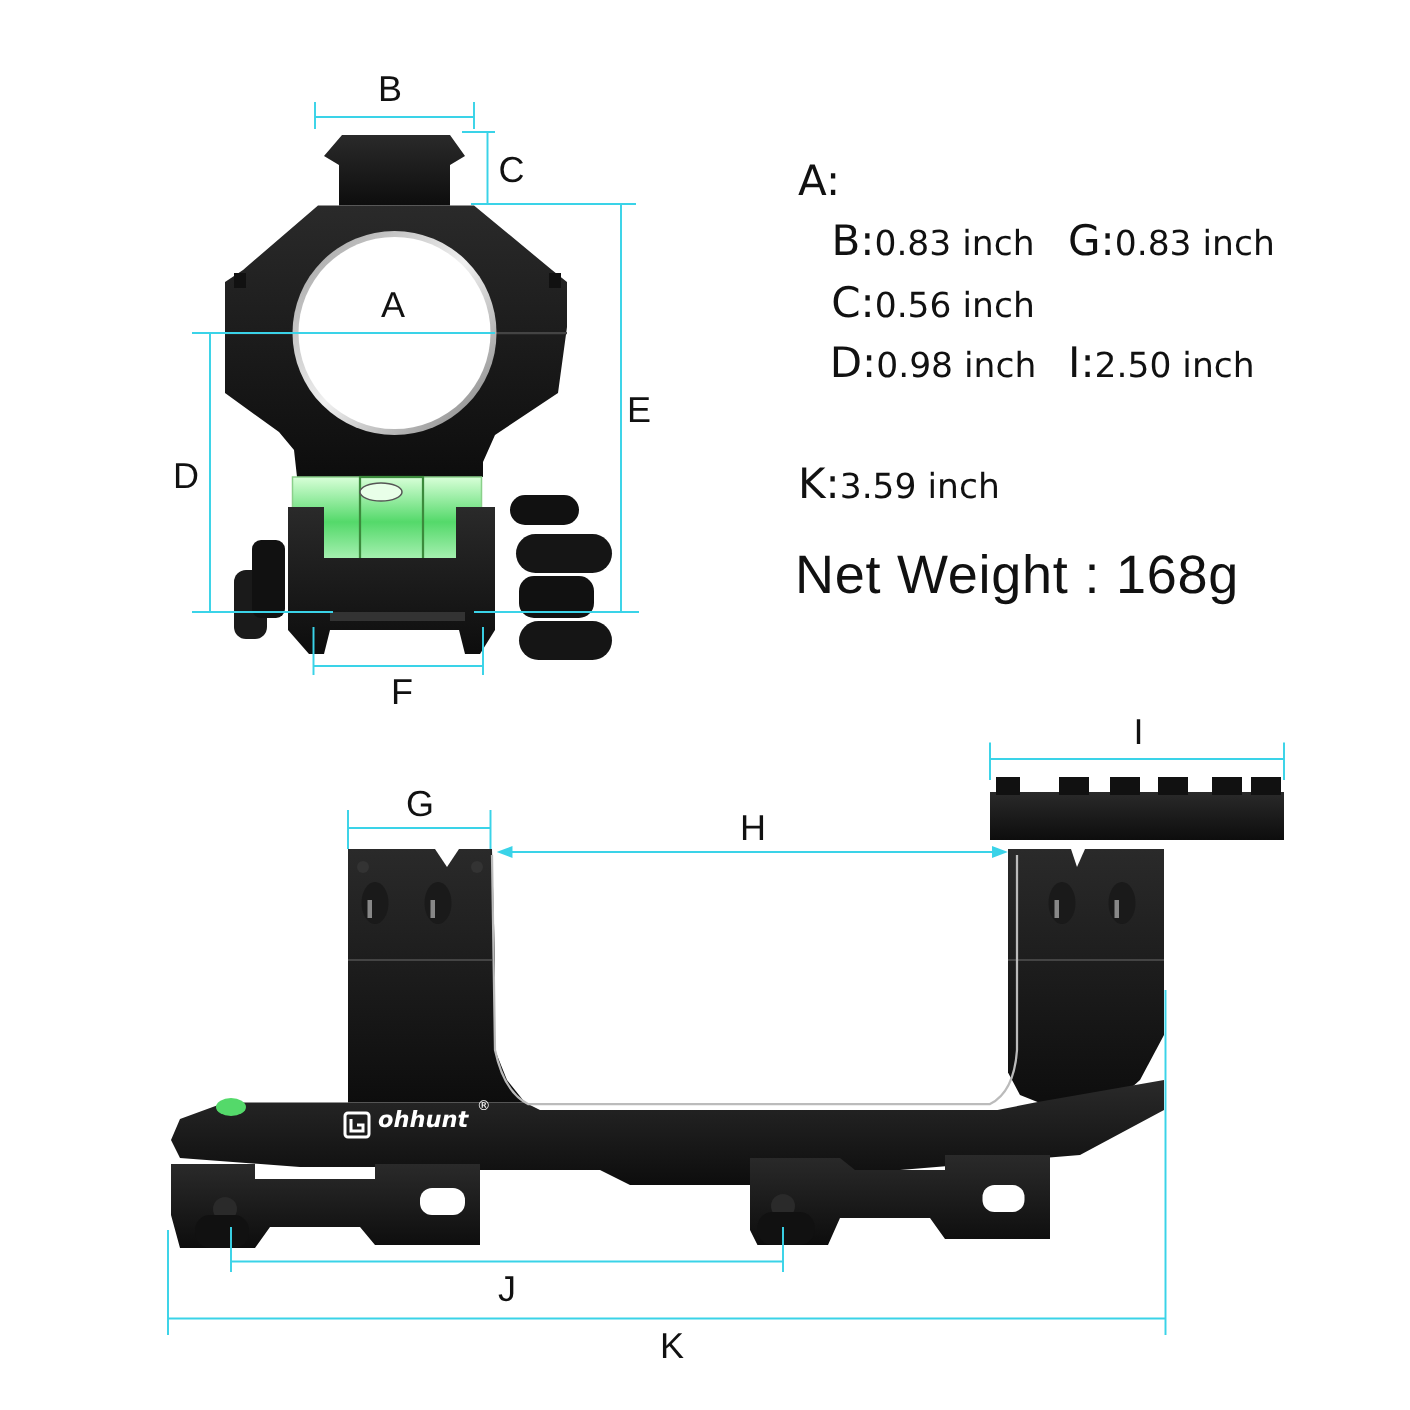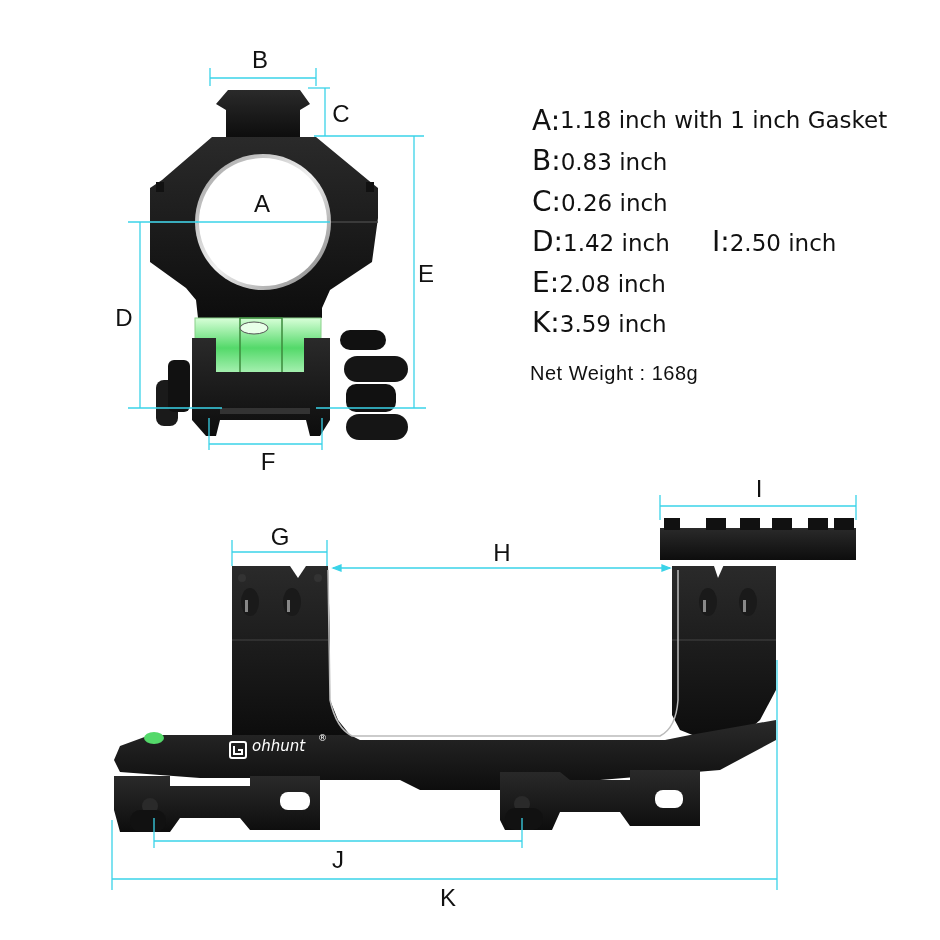--- a/index.html
+++ b/index.html
@@ -1,23 +1,23 @@
 <!DOCTYPE html>
 <html><head>
 <meta charset="utf-8">
 <style>
   html,body{margin:0;padding:0;background:#fff;}
   body{width:940px;height:940px;position:relative;overflow:hidden;font-family:"DejaVu Sans","Liberation Sans",sans-serif;}
   .canvas{position:absolute;left:0;top:0;width:940px;height:940px;}
   .lbl{position:absolute;font-family:"Liberation Sans","DejaVu Sans",sans-serif;font-size:24px;color:#111;transform:translate(-50%,-50%);line-height:1;}
   .specs{position:absolute;left:532px;top:100px;color:#111;font-family:"DejaVu Sans","Liberation Sans",sans-serif;}
   .spec-row{height:40.5px;display:flex;align-items:center;font-size:23px;white-space:nowrap;}
-  .spec-col{width:180px;display:inline-block;}
+  .spec-col{width:180px;display:inline-block;text-align:center;}
   .spec-key{font-size:28px;}
-  .weight{position:absolute;left:530px;top:362px;font-size:20px;font-family:"Liberation Sans","DejaVu Sans",sans-serif;color:#111;letter-spacing:0.5px;}
+  .weight{position:absolute;left:530px;top:362px;font-size:36px;font-family:"Liberation Sans","DejaVu Sans",sans-serif;color:#111;letter-spacing:0.5px;}
 </style>
 </head>
 <body>
 
 <div class="canvas">
   <svg width="940" height="940" viewBox="0 0 940 940">
     <defs>
       <linearGradient id="metal" x1="0" y1="0" x2="0" y2="1">
         <stop offset="0" stop-color="#2a2a2a"></stop>
         <stop offset="1" stop-color="#0d0d0d"></stop>
@@ -171,41 +171,40 @@
   <span class="lbl" style="left:268px;top:462px;">F</span>
 
   
   <span class="lbl" style="left:280px;top:537px;">G</span>
   <span class="lbl" style="left:502px;top:553px;">H</span>
   <span class="lbl" style="left:759px;top:489px;">I</span>
   <span class="lbl" style="left:338px;top:860px;">J</span>
   <span class="lbl" style="left:448px;top:898px;">K</span>
 
   
-  <span style="position:absolute;left:252px;top:739px;color:#fff;font-family:'DejaVu Sans',sans-serif;font-weight:normal;font-style:italic;font-size:15px;line-height:1;">ohhunt</span>
+  <span style="position:absolute;left:252px;top:739px;color:#fff;font-family:'DejaVu Sans',sans-serif;font-weight:bold;font-style:italic;font-size:15px;line-height:1;">ohhunt</span>
   <span style="position:absolute;left:318px;top:734px;color:#fff;font-family:'DejaVu Sans',sans-serif;font-size:9px;line-height:1;">®</span>
 
   
   <div class="specs">
     <div class="spec-row">
       <span class="spec-key">A:</span>
-        <span>1.18 inch with 1 inch Gasket</span>
     </div>
     <div class="spec-row">
       <span class="spec-col"><span class="spec-key">B:</span><span>0.83 inch</span></span>
-    </div>
-    <div class="spec-row">
-      <span class="spec-col"><span class="spec-key">C:</span><span>0.26 inch</span></span>
-    </div>
-    <div class="spec-row">
-      <span class="spec-col"><span class="spec-key">D:</span><span>1.42 inch</span></span>
+      <span><span class="spec-key">G:</span><span>0.83 inch</span></span>
+    </div>
+    <div class="spec-row">
+      <span class="spec-col"><span class="spec-key">C:</span><span>0.56 inch</span></span>
+    </div>
+    <div class="spec-row">
+      <span class="spec-col"><span class="spec-key">D:</span><span>0.98 inch</span></span>
       <span><span class="spec-key">I:</span><span>2.50 inch</span></span>
     </div>
     <div class="spec-row">
-      <span class="spec-col"><span class="spec-key">E:</span><span>2.08 inch</span></span>
     </div>
     <div class="spec-row">
       <span><span class="spec-key">K:</span><span>3.59 inch</span></span>
     </div>
   </div>
 
   <div class="weight">Net Weight&nbsp;: 168g</div>
 </div>
 
 </body></html>

